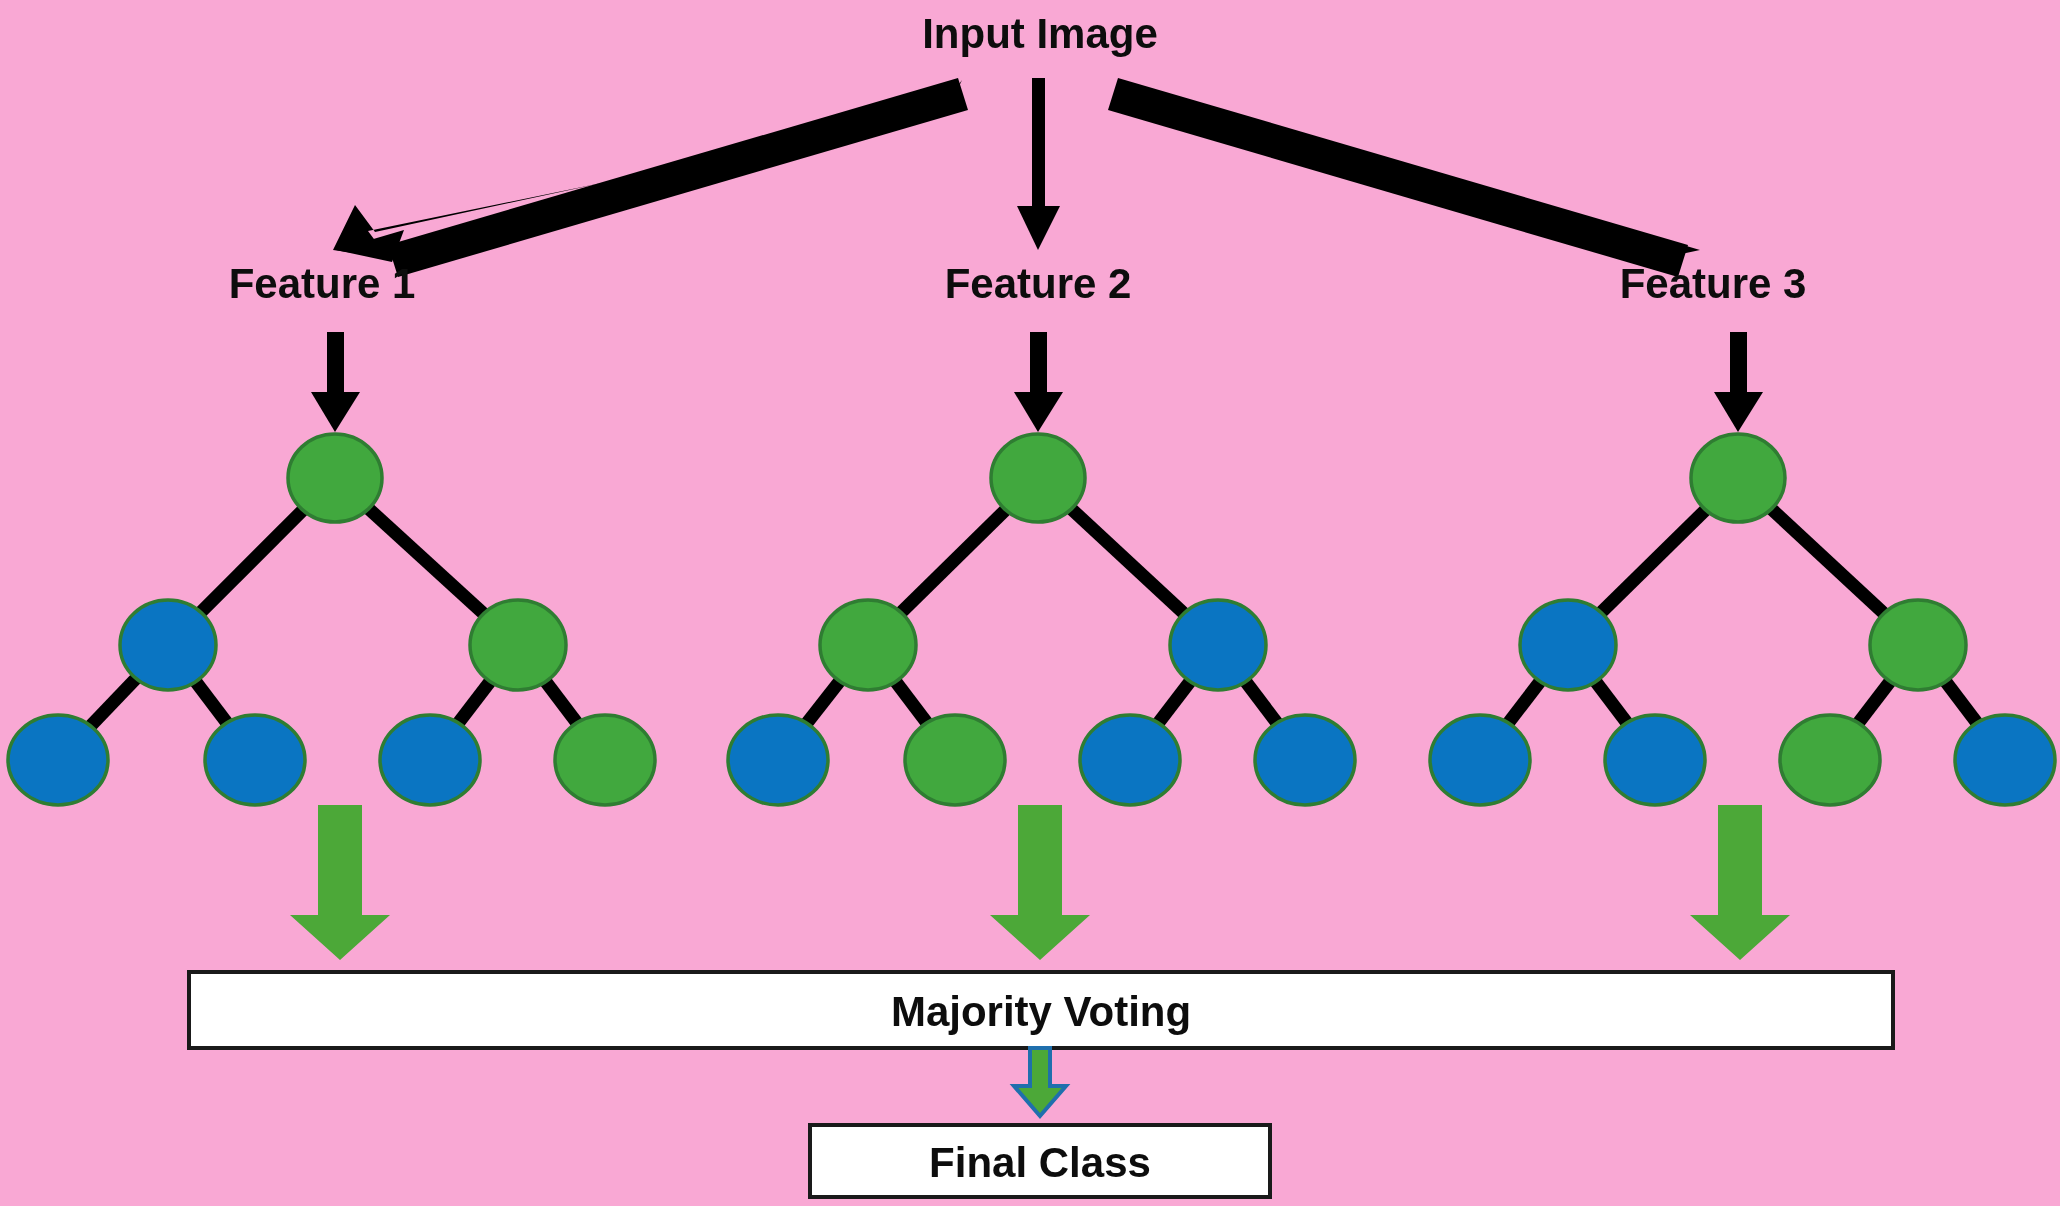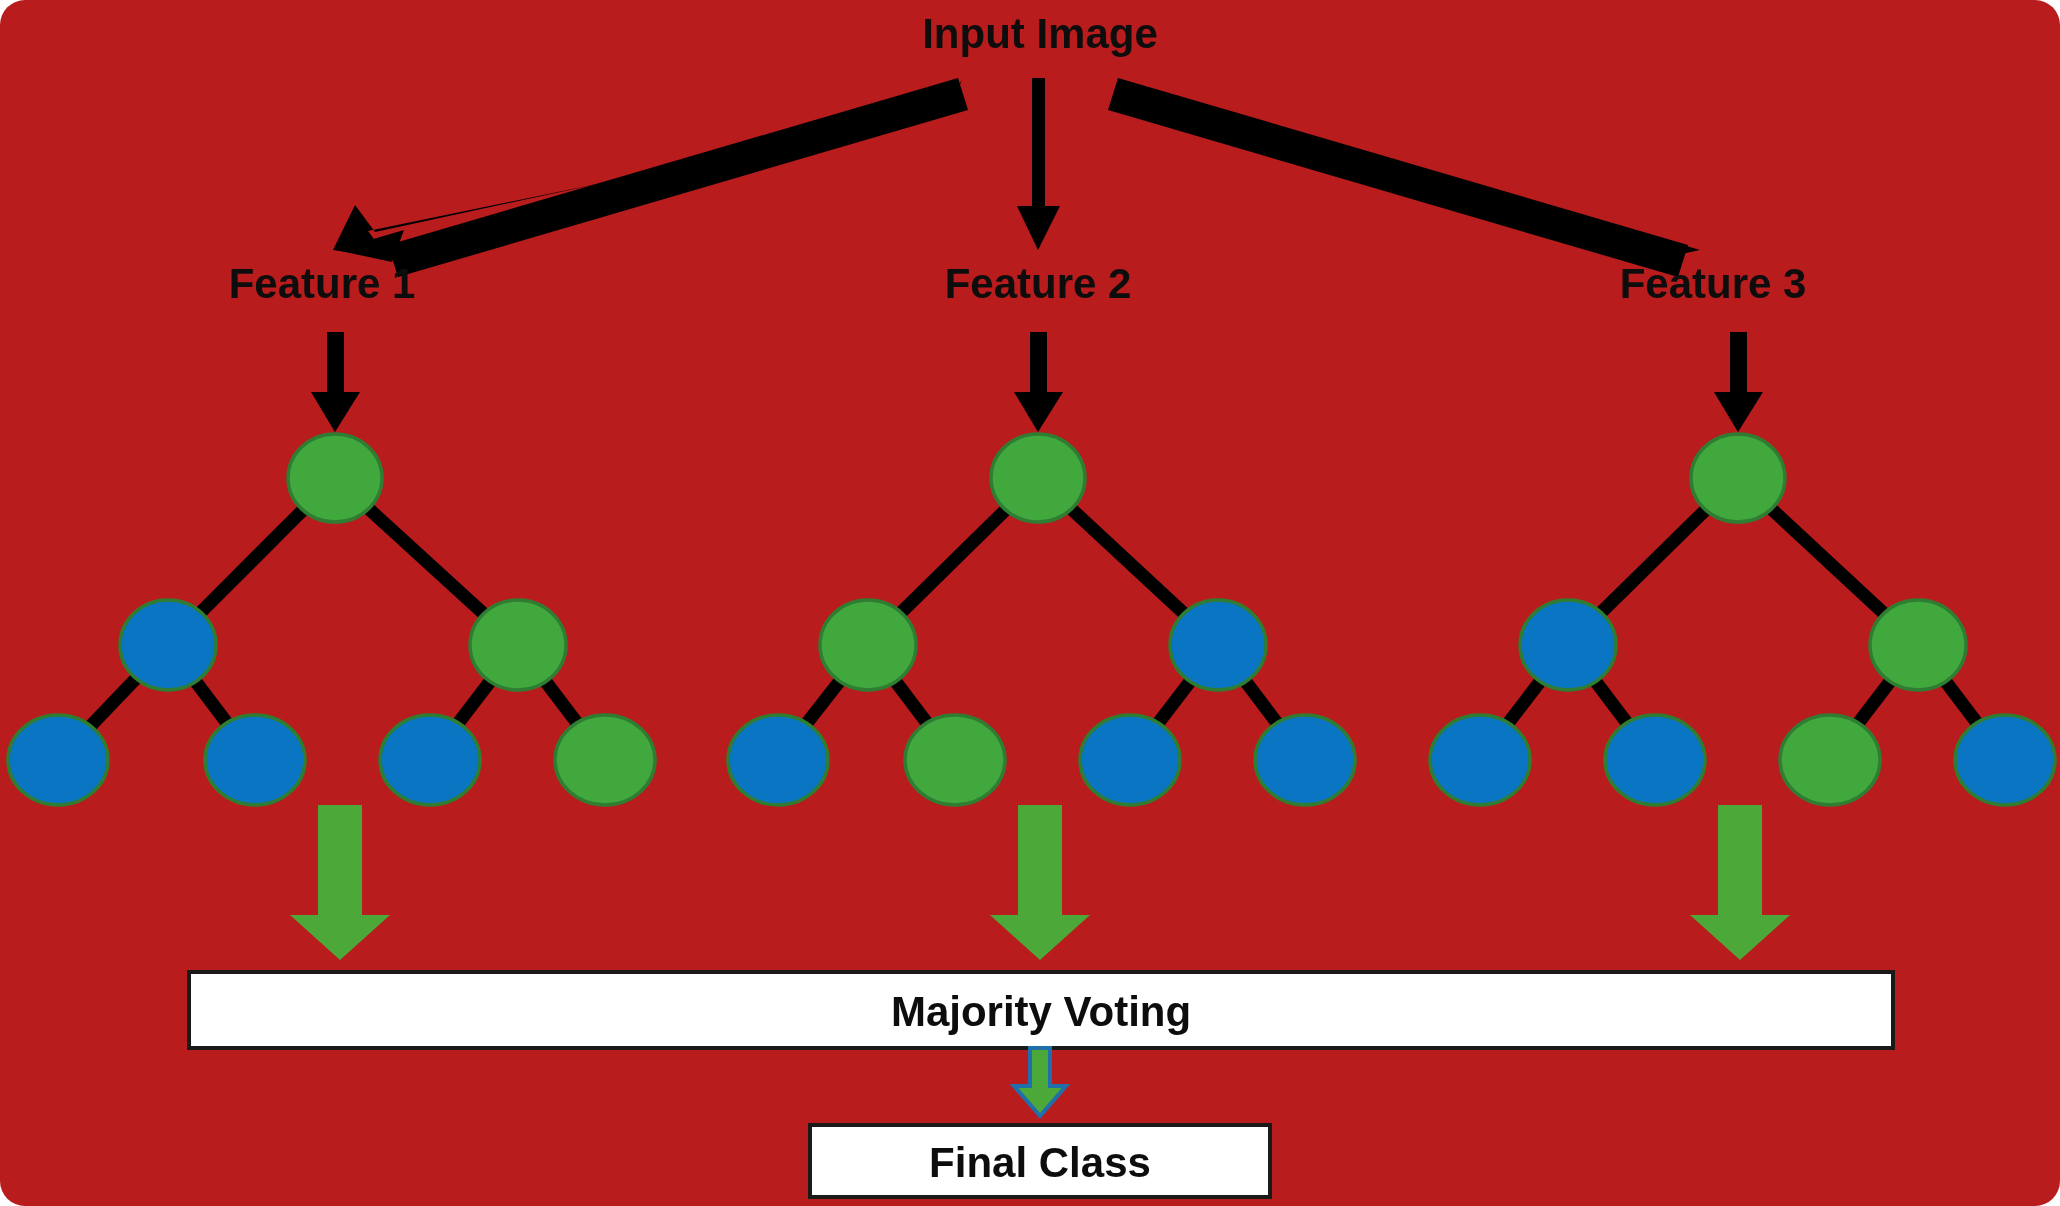--- a/index.html
+++ b/index.html
@@ -49,21 +49,21 @@
     stroke-width: 13;
     stroke-linecap: butt;
   }
   .black-arrow { fill: #000000; stroke: none; }
   .green-arrow { fill: #4ca838; stroke: none; }
   .green-arrow-outlined { fill: #4ca838; stroke: #1f6fad; stroke-width: 4; }
 </style>
 </head>
 <body>
 
-<div id="diagram-root" style="background: #b91c1c; border-radius: 25px;">
+<div id="diagram-root" style="background: #f9a8d4;">
   <svg class="canvas" viewBox="0 0 2060 1206" xmlns="http://www.w3.org/2000/svg">
 
     <text class="title-text" id="t-title" x="1040" y="48" text-anchor="middle" fill="#0d0d0d">Input Image</text>
 
     <g>
       <path class="black-arrow" d="M 962,80 L 940,110 L 375,232 L 355,205 L 333,250 L 388,258 L 368,231 L 947,112 Z" fill="#000000"></path>
       <polygon class="black-arrow" points="336,250 404,230 392,262" fill="#000000"></polygon>
       <path class="black-arrow" d="M 958,78 L 388,245 L 398,277 L 968,110 Z" fill="#000000"></path>
     </g>
     <g>

